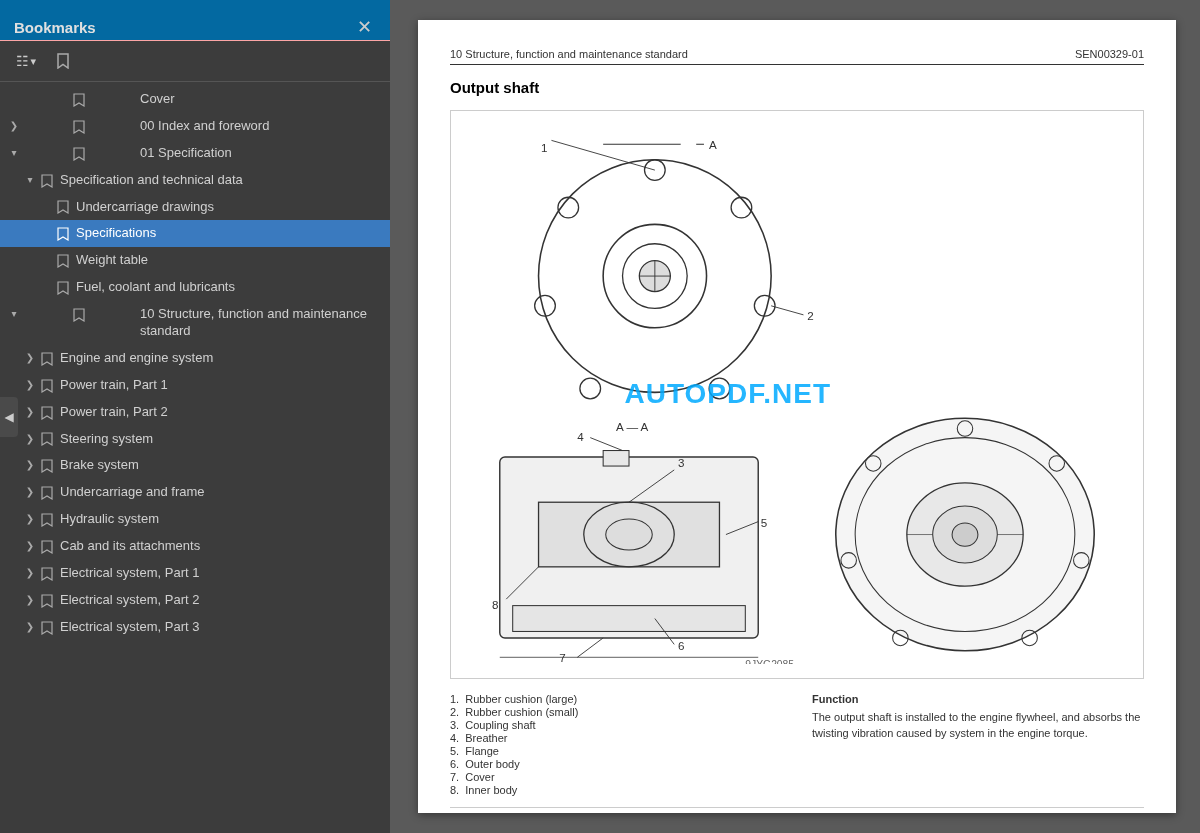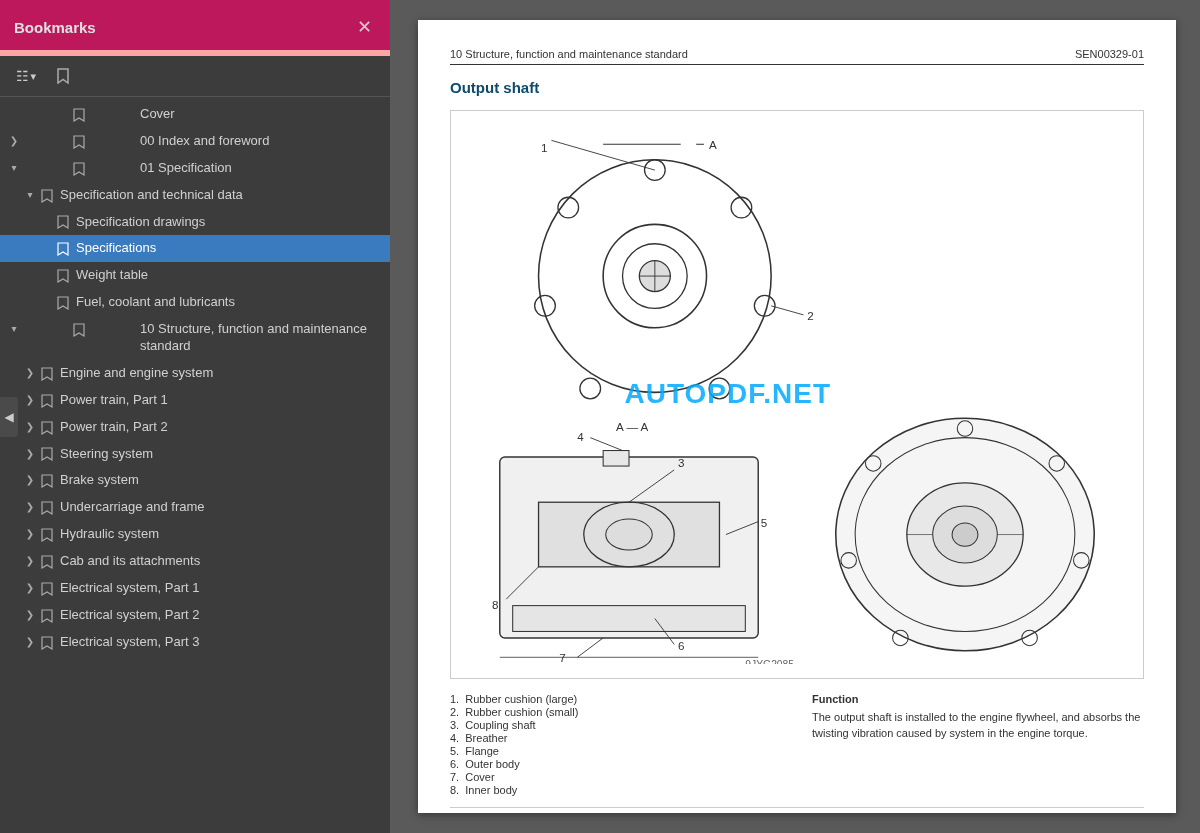--- a/index.html
+++ b/index.html
@@ -10,26 +10,26 @@
       width: 390px;
       min-width: 390px;
       background: #3c3c3c;
       display: flex;
       flex-direction: column;
       height: 833px;
       overflow: hidden;
     }
 
     #sidebar-header {
-      background: #be185d;
-      padding: 14px 12px 10px 14px;
+      background: #0369a1;
+      padding: 14px 12px 0 14px;
       display: flex;
       align-items: center;
       justify-content: space-between;
-      border-bottom: 6px solid #fca5a5;
+      border-bottom: 1px solid #fca5a5;
     }
 
     #sidebar-title {
       color: #e0e0e0;
       font-size: 15px;
       font-weight: 600;
     }
 
     #close-btn {
       color: #ccc;
@@ -157,21 +157,21 @@
       font-size: 11px;
       color: #333;
       margin-bottom: 14px;
       border-bottom: 1px solid #333;
       padding-bottom: 4px;
     }
 
     .pdf-title-main {
       font-size: 15px;
       font-weight: bold;
-      color: #0c4a6e;
+      color: #000000;
       margin-bottom: 14px;
     }
 
     .pdf-diagram-area {
       border: 1px solid #ccc;
       padding: 10px;
       margin-bottom: 14px;
       position: relative;
       background: #fff;
     }
@@ -267,21 +267,21 @@
         <span class="bookmark-icon"><svg class="bk-svg" viewBox="0 0 12 14">
             <path d="M1 1h10v12l-5-3L1 13V1z" fill="none" stroke="#aaa" stroke-width="1.2"></path>
           </svg></span>
         <span class="tree-label">Specification and technical data</span>
       </div>
       <div class="tree-item indent-2">
         <span class="tree-arrow"></span>
         <span class="bookmark-icon"><svg class="bk-svg" viewBox="0 0 12 14">
             <path d="M1 1h10v12l-5-3L1 13V1z" fill="none" stroke="#aaa" stroke-width="1.2"></path>
           </svg></span>
-        <span class="tree-label">Specification drawings</span>
+        <span class="tree-label">Undercarriage drawings</span>
       </div>
       <div class="tree-item indent-2 selected">
         <span class="tree-arrow"></span>
         <span class="bookmark-icon"><svg class="bk-svg" viewBox="0 0 12 14">
             <path d="M1 1h10v12l-5-3L1 13V1z" fill="none" stroke="#fff" stroke-width="1.2"></path>
           </svg></span>
         <span class="tree-label">Specifications</span>
       </div>
       <div class="tree-item indent-2">
         <span class="tree-arrow"></span>

